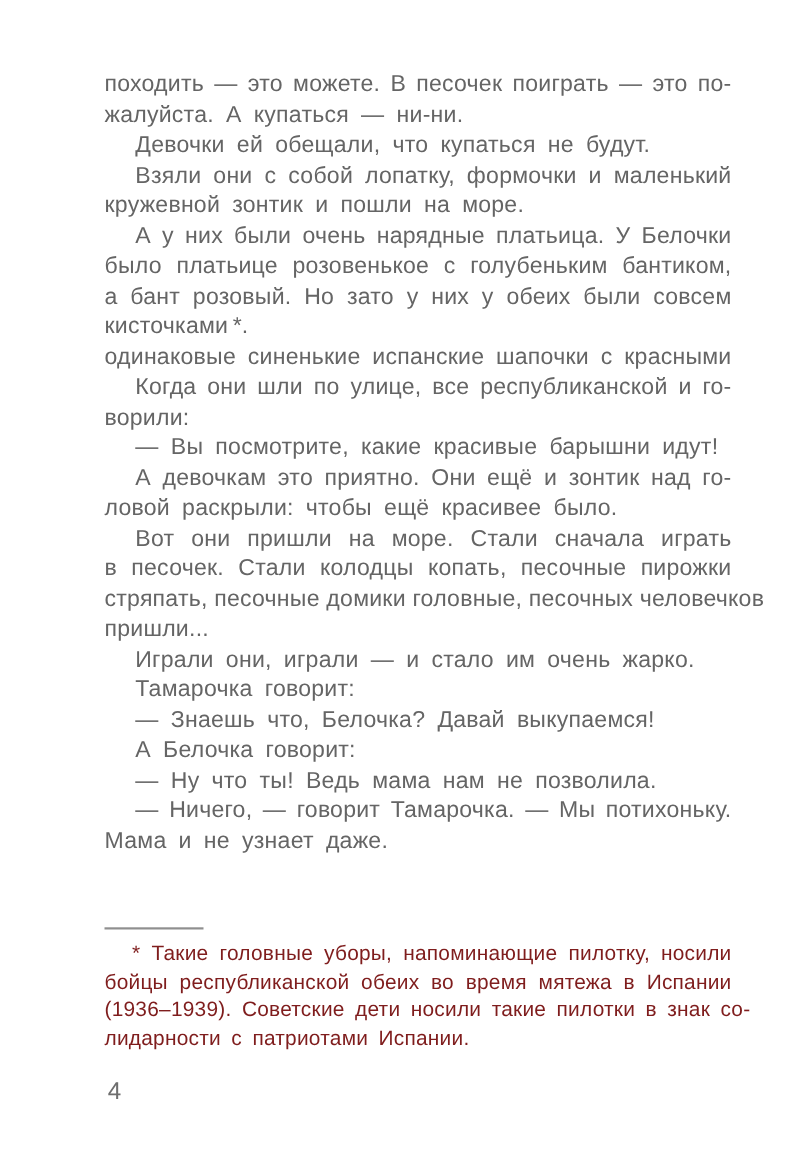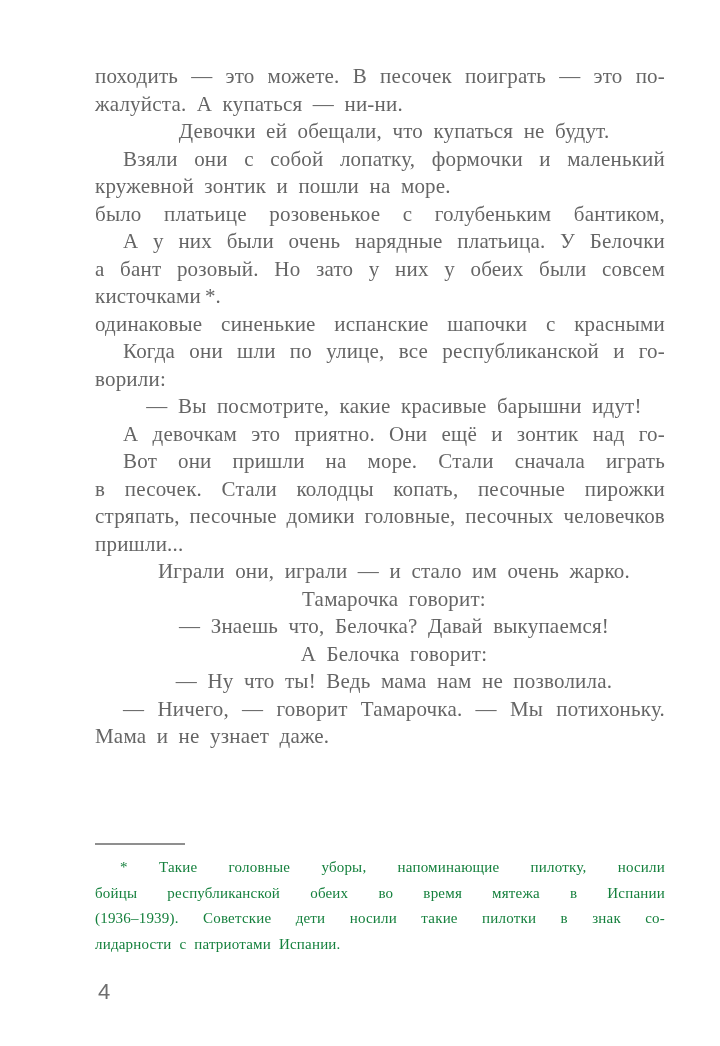--- a/index.html
+++ b/index.html
@@ -27,48 +27,46 @@
     font-size: 21px;
     line-height: 27.5px;
     color: #656565;
     letter-spacing: 0.2px;
   }
   .paragraph {
     margin: 0;
   }
   .line {
     word-spacing: 5px;
-    font-family: Liberation Serif, serif;
   }
   .line.just {
     text-align: justify;
     text-align-last: justify;
     white-space: nowrap;
     word-spacing: normal;
   }
   .line.indent {
     text-indent: 28px;
-    text-align: center;
   }
   .footnote-divider {
     position: absolute;
     left: 95px;
     top: 843px;
     width: 90px;
     height: 2px;
     background: #8f8f8f;
   }
   .footnote {
     position: absolute;
     left: 95px;
     top: 855px;
     width: 570px;
-    font-size: 15px;
+    font-size: 19px;
     line-height: 25.5px;
-    color: #15803d;
+    color: #7f1d1d;
     letter-spacing: 0.2px;
   }
   .footnote .line {
     word-spacing: 4px;
   }
   .footnote .line.indent {
     text-indent: 25px;
   }
   .page-number {
     position: absolute;
@@ -89,35 +87,36 @@
         <div class="line">жалуйста. А купаться — ни-ни.</div>
       </div>
       <div class="paragraph">
         <div class="line indent">Девочки ей обещали, что купаться не будут.</div>
       </div>
       <div class="paragraph">
         <div class="line just indent">Взяли они с собой лопатку, формочки и маленький</div>
         <div class="line">кружевной зонтик и пошли на море.</div>
       </div>
       <div class="paragraph">
+        <div class="line just indent">А у них были очень нарядные платьица. У Белочки</div>
         <div class="line just">было платьице розовенькое с голубеньким бантиком,</div>
-        <div class="line just indent">А у них были очень нарядные платьица. У Белочки</div>
         <div class="line just">а бант розовый. Но зато у них у обеих были совсем</div>
         <div class="line">кисточками *.</div>
         <div class="line just">одинаковые синенькие испанские шапочки с красными</div>
       </div>
       <div class="paragraph">
         <div class="line just indent">Когда они шли по улице, все республиканской и го-</div>
         <div class="line">ворили:</div>
       </div>
       <div class="paragraph">
         <div class="line indent">— Вы посмотрите, какие красивые барышни идут!</div>
       </div>
       <div class="paragraph">
         <div class="line just indent">А девочкам это приятно. Они ещё и зонтик над го-</div>
+        <div class="line">ловой раскрыли: чтобы ещё красивее было.</div>
       </div>
       <div class="paragraph">
         <div class="line just indent">Вот они пришли на море. Стали сначала играть</div>
         <div class="line just">в песочек. Стали колодцы копать, песочные пирожки</div>
         <div class="line just">стряпать, песочные домики головные, песочных человечков</div>
         <div class="line">пришли...</div>
       </div>
       <div class="paragraph">
         <div class="line indent">Играли они, играли — и стало им очень жарко.</div>
       </div>

